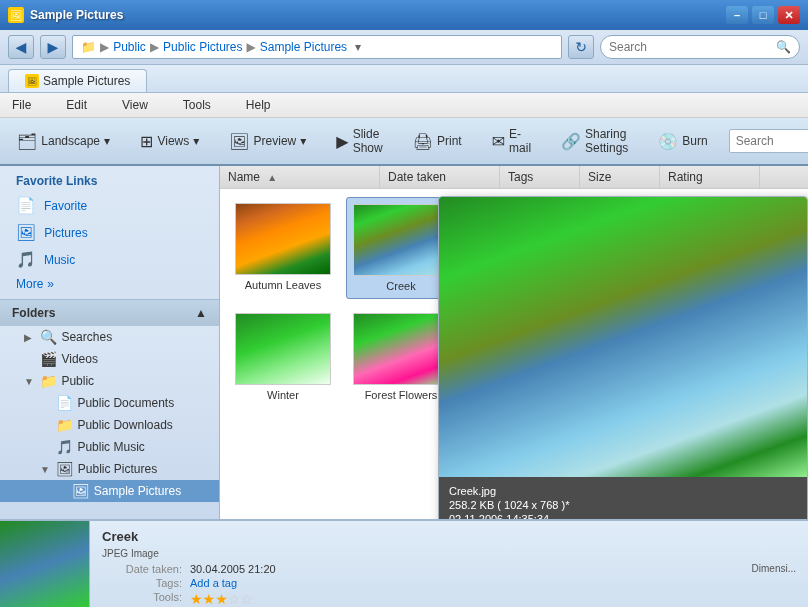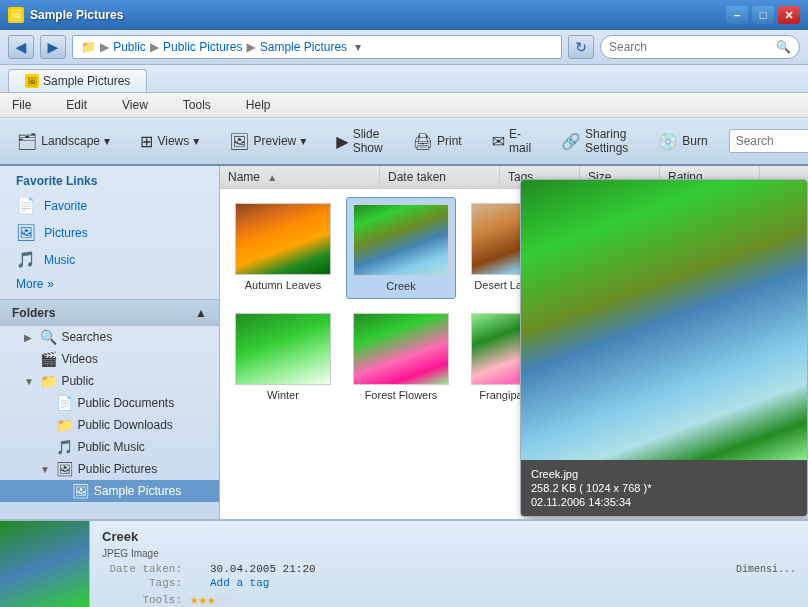--- a/index.html
+++ b/index.html
@@ -211,22 +211,22 @@
       background: linear-gradient(160deg, #228b22 0%, #32cd32 30%, #ff69b4 60%, #ff1493 80%, #90ee90 100%);
     }
     .thumb-frangipani {
       background: linear-gradient(160deg, #90ee90 0%, #228b22 30%, #ffb6c1 60%, #ff69b4 80%, #fff0f5 100%);
     }
 
     
     .preview-popup {
       position: absolute;
       right: 0;
-      top: 13px;
-      width: 288px;
+      top: 30px;
+      width: 370px;
       background: rgba(255,255,255,0.95);
       border: 1px solid #a0b0c0;
       border-radius: 4px;
       box-shadow: 4px 4px 12px rgba(0,0,0,0.4);
       z-index: 100;
       overflow: hidden;
     }
     .preview-image {
       width: 100%;
       height: 280px;
@@ -250,23 +250,23 @@
       padding: 0;
     }
     .info-thumb {
       width: 90px; height: 88px; background: linear-gradient(160deg, #228b22, #4682b4, #32cd32); border-right: 1px solid #a0b8d0; flex-shrink: 0;
     }
     .info-details {
       padding: 8px 12px; flex: 1;
     }
     .info-title { font-size: 13px; font-weight: bold; color: #333; margin-bottom: 4px; }
     .info-type { font-size: 10px; color: #555; margin-bottom: 4px; }
-    .info-row { display: flex; align-items: center; font-size: 11px; color: #555; margin: 2px 0; font-family: Liberation Mono, monospace; }
+    .info-row { display: flex; align-items: flex-start; font-size: 11px; color: #555; margin: 2px 0; }
     .info-label { color: #888; min-width: 80px; text-align: right; margin-right: 8px; }
-    .info-value { color: #333; margin-left: 20px; }
+    .info-value { color: #333; }
     .star { color: #ffa500; font-size: 14px; }
     .star-empty { color: #ccc; font-size: 14px; }
     .info-dim { margin-left: auto; font-size: 10px; color: #555; }
 
     
     .file-grid::-webkit-scrollbar { width: 12px; }
     .file-grid::-webkit-scrollbar-track { background: #e0e8f0; }
     .file-grid::-webkit-scrollbar-thumb { background: #9ab0c8; border-radius: 2px; }
     .folder-tree::-webkit-scrollbar { width: 8px; }
     .folder-tree::-webkit-scrollbar-track { background: #d0dce8; }

